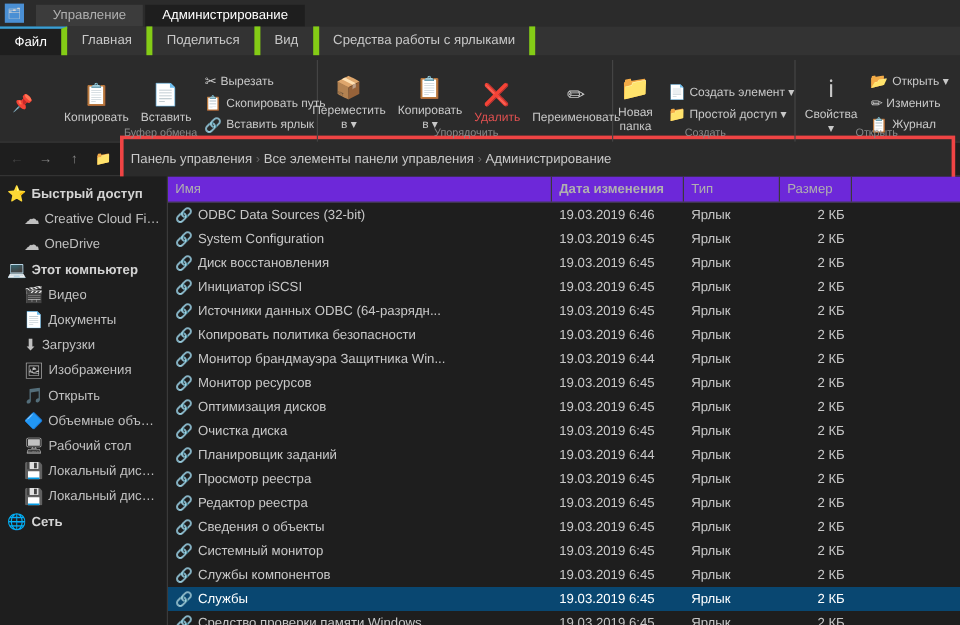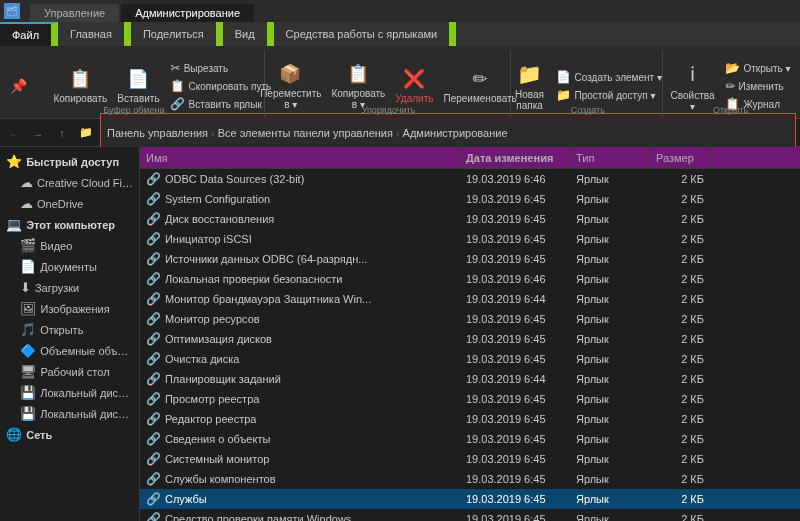--- a/index.html
+++ b/index.html
@@ -66,21 +66,21 @@
       align-items: center;
     }
     .ribbon-tab {
       padding: 0 12px;
       height: 100%;
       display: flex;
       align-items: center;
       font-size: 11px;
       color: #c8c8c8;
       cursor: pointer;
-      border-right: 7px solid #84cc16;
+      border-right: 5px solid #84cc16;
     }
     .ribbon-tab.active {
       background: #1e1e1e;
       color: #ffffff;
       border-top: 2px solid #3b9fd4;
     }
     .ribbon-content {
       display: flex;
       height: 72px;
       align-items: stretch;
@@ -166,21 +166,21 @@
       justify-content: center;
       cursor: pointer;
       color: #888;
       font-size: 11px;
       border-radius: 2px;
     }
     .nav-btn.disabled { color: #444; cursor: default; }
     .breadcrumb-bar {
       flex: 1;
       background: #2b2b2b;
-      border: 1px solid #ef4444;
+      border: 3px solid #ef4444;
       height: 40px;
       display: flex;
       align-items: center;
       padding: 0 6px;
       font-size: 11px;
       color: #c8c8c8;
     }
     .breadcrumb-sep { color: #666; margin: 0 3px; }
 
     
@@ -216,21 +216,21 @@
 
     
     .file-area {
       flex: 1;
       display: flex;
       flex-direction: column;
       overflow: hidden;
     }
     .file-list-header {
       display: flex;
-      background: #701a75;
+      background: #6d28d9;
       border-bottom: 1px solid #3a3a3a;
       height: 22px;
       align-items: center;
     }
     .col-header {
       padding: 0 6px;
       font-size: 11px;
       color: #b0b0b0;
       border-right: 1px solid #3a3a3a;
       height: 100%;
@@ -503,21 +503,21 @@
       <span class="file-icon">🔗</span>
       <span>Источники данных ODBC (64-разрядн...</span>
     </div>
     <div class="file-cell date">19.03.2019 6:45</div>
     <div class="file-cell type">Ярлык</div>
     <div class="file-cell size">2 КБ</div>
   </div>
         <div class="file-row">
     <div class="file-cell name">
       <span class="file-icon">🔗</span>
-      <span>Локальная проверки безопасности</span>
+      <span>Копировать политика безопасности</span>
     </div>
     <div class="file-cell date">19.03.2019 6:46</div>
     <div class="file-cell type">Ярлык</div>
     <div class="file-cell size">2 КБ</div>
   </div>
         <div class="file-row">
     <div class="file-cell name">
       <span class="file-icon">🔗</span>
       <span>Монитор брандмауэра Защитника Win...</span>
     </div>

